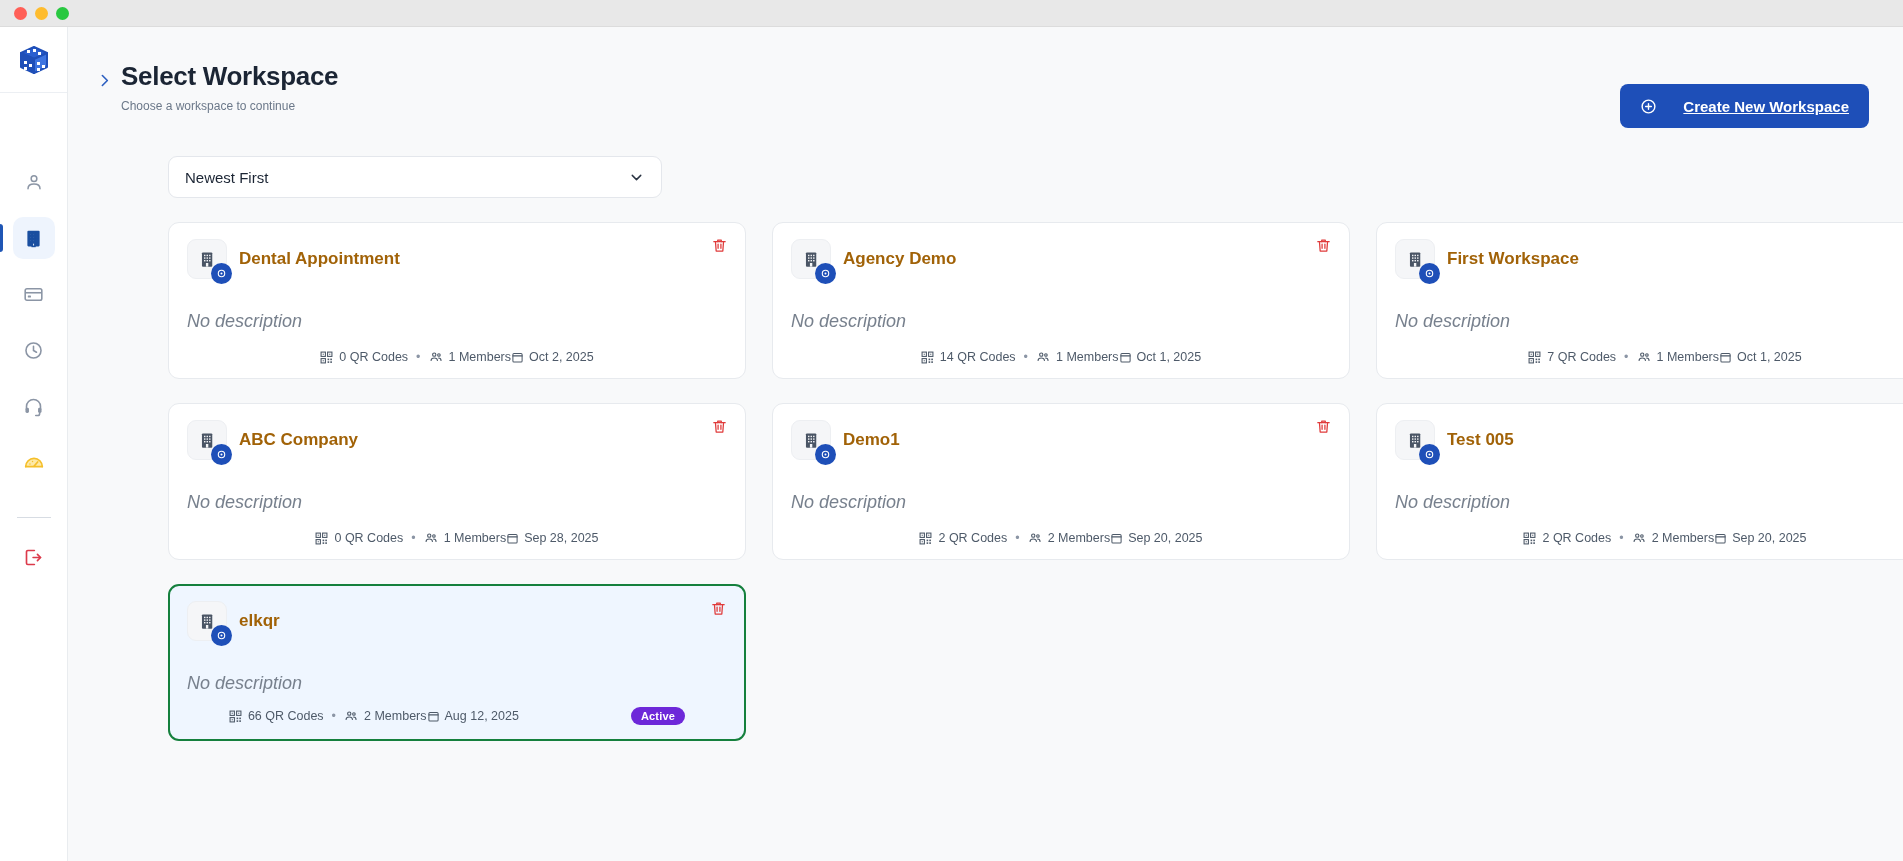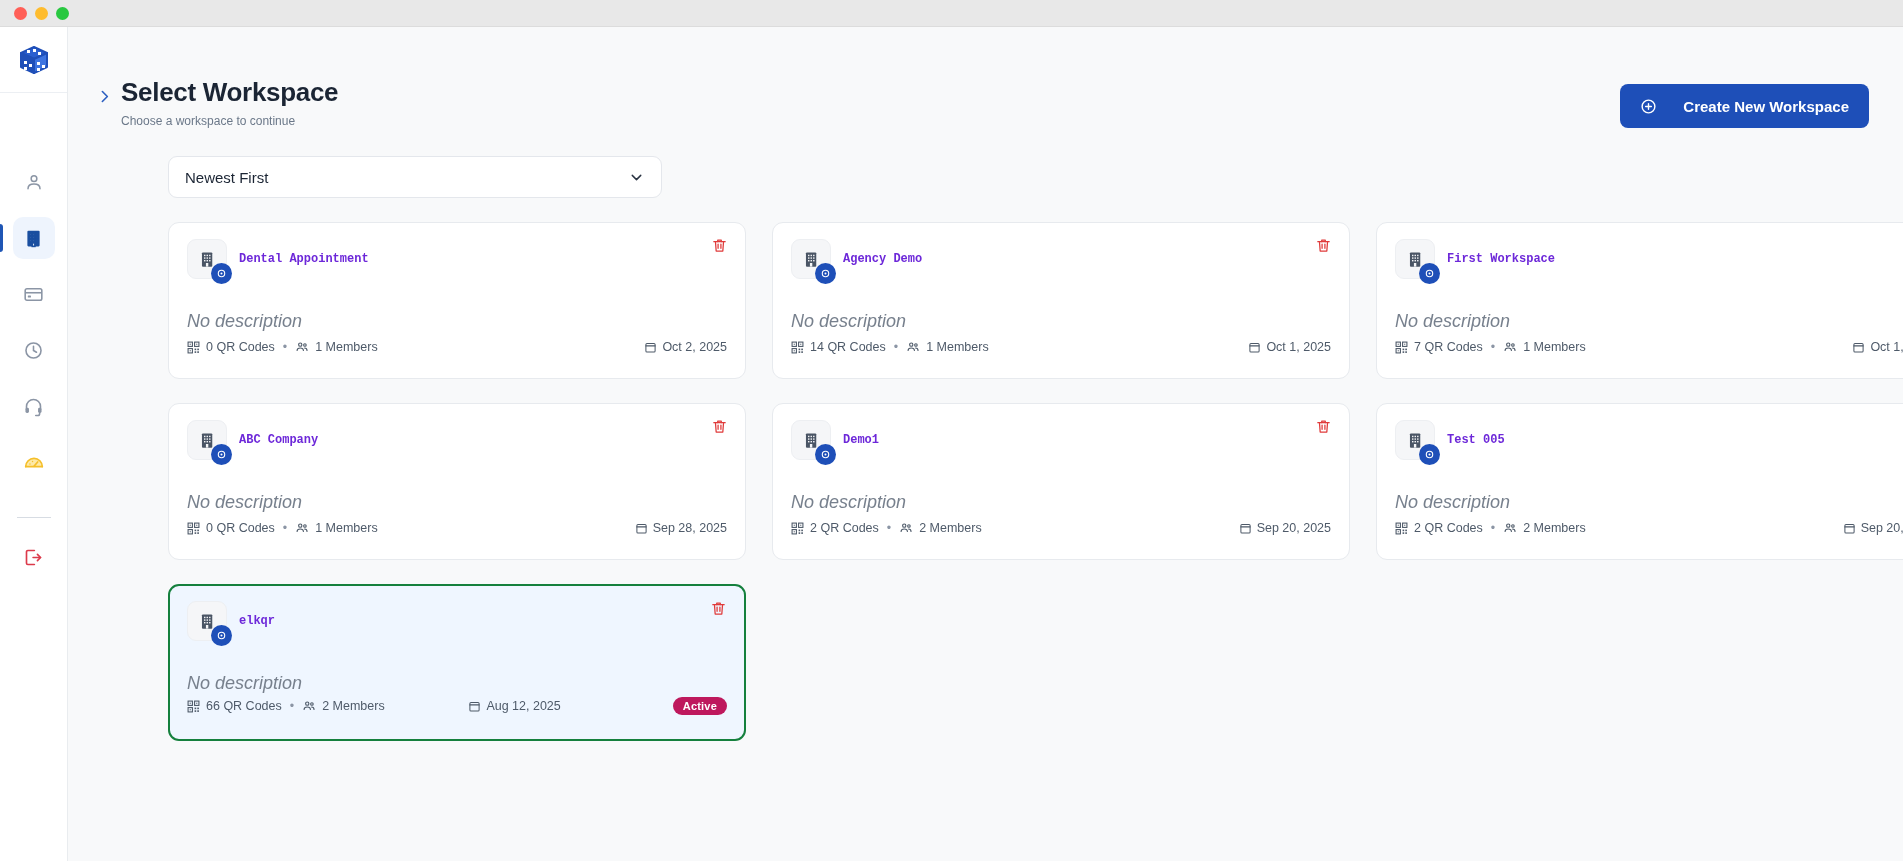--- a/index.html
+++ b/index.html
@@ -60,21 +60,21 @@
     background: #1f56b5;
   }
   .sb-divider { width: 34px; height: 1px; background: #d7dce3; margin: 34px 0 18px; }
   .sb-item.logout { color: #dc3a4b; }
 
   
   .main { flex: 1; background: #f8f9fa; position: relative; overflow: hidden; }
 
   .topbar {
     padding: 18px 34px 0 28px;
-    display: flex; align-items: flex-end; justify-content: space-between;
+    display: flex; align-items: center; justify-content: space-between;
   }
   .crumbrow { display: flex; align-items: flex-start; gap: 8px; }
   .chev-right { color: #2c5fc0; margin-top: 12px; }
   .page-title {
     font-size: 26px; font-weight: bold; color: #1b2534; letter-spacing: -0.3px;
     line-height: 1.25;
   }
   .page-sub { font-size: 12px; color: #6b7889; margin-top: 6px; }
 
   .create-btn {
@@ -82,20 +82,21 @@
     color: #ffffff;
     border: none;
     border-radius: 8px;
     height: 44px;
     padding: 4px 20px;
     font-size: 15px; font-weight: bold;
     display: flex; align-items: center; gap: 26px;
     cursor: pointer;
     font-family: "Liberation Sans", sans-serif;
     margin-top: 39px;
+    text-decoration: underline;
   }
 
   
   .filters {
     display: flex; gap: 26px;
     padding: 28px 0 0 100px;
     align-items: center;
   }
   .search-box {
     width: 855px; height: 42px;
@@ -164,40 +165,40 @@
     flex-shrink: 0;
     color: #4a5565;
   }
   .ws-badge {
     position: absolute; right: -6px; bottom: -6px;
     width: 21px; height: 21px; border-radius: 50%;
     background: #1e4fb8;
     display: flex; align-items: center; justify-content: center;
     color: #fff;
   }
-  .ws-title { font-size: 12px; font-weight: bold; color: #6d28d9; font-family: Liberation Mono, monospace; }
+  .ws-title { font-size: 17px; font-weight: bold; color: #a16207; }
   .ws-desc {
     font-size: 18px; font-style: italic; color: #77808d;
     margin-top: 32px;
   }
   .trash {
     position: absolute; top: 14px; right: 17px;
     color: #e03b3b; cursor: pointer;
   }
   .card-foot {
-    position: absolute; left: 18px; right: 18px; bottom: 24px;
-    display: flex; align-items: center; justify-content: space-between;
+    position: absolute; left: 18px; right: 18px; bottom: 14px;
+    display: flex; align-items: center; justify-content: center;
     font-size: 12.5px; color: #4e5a69;
   }
   .card.selected .card-foot { left: 17px; right: 17px; }
   .meta-left { display: flex; align-items: center; gap: 6px; }
   .meta-right { display: flex; align-items: center; gap: 5px; color: #4e5a69; }
   .dot-sep { margin: 0 2px; color: #8b95a5; }
   .active-badge {
-    background: #be185d; color: #ffffff;
+    background: #6d28d9; color: #ffffff;
     font-size: 11px; font-weight: bold;
     border-radius: 10px; padding: 3px 10px;
     letter-spacing: 0.2px;
   }
   .foot-group { display: flex; align-items: center; gap: 112px; }
   svg { display: block; }
 </style>
 </head>
 <body>
 

